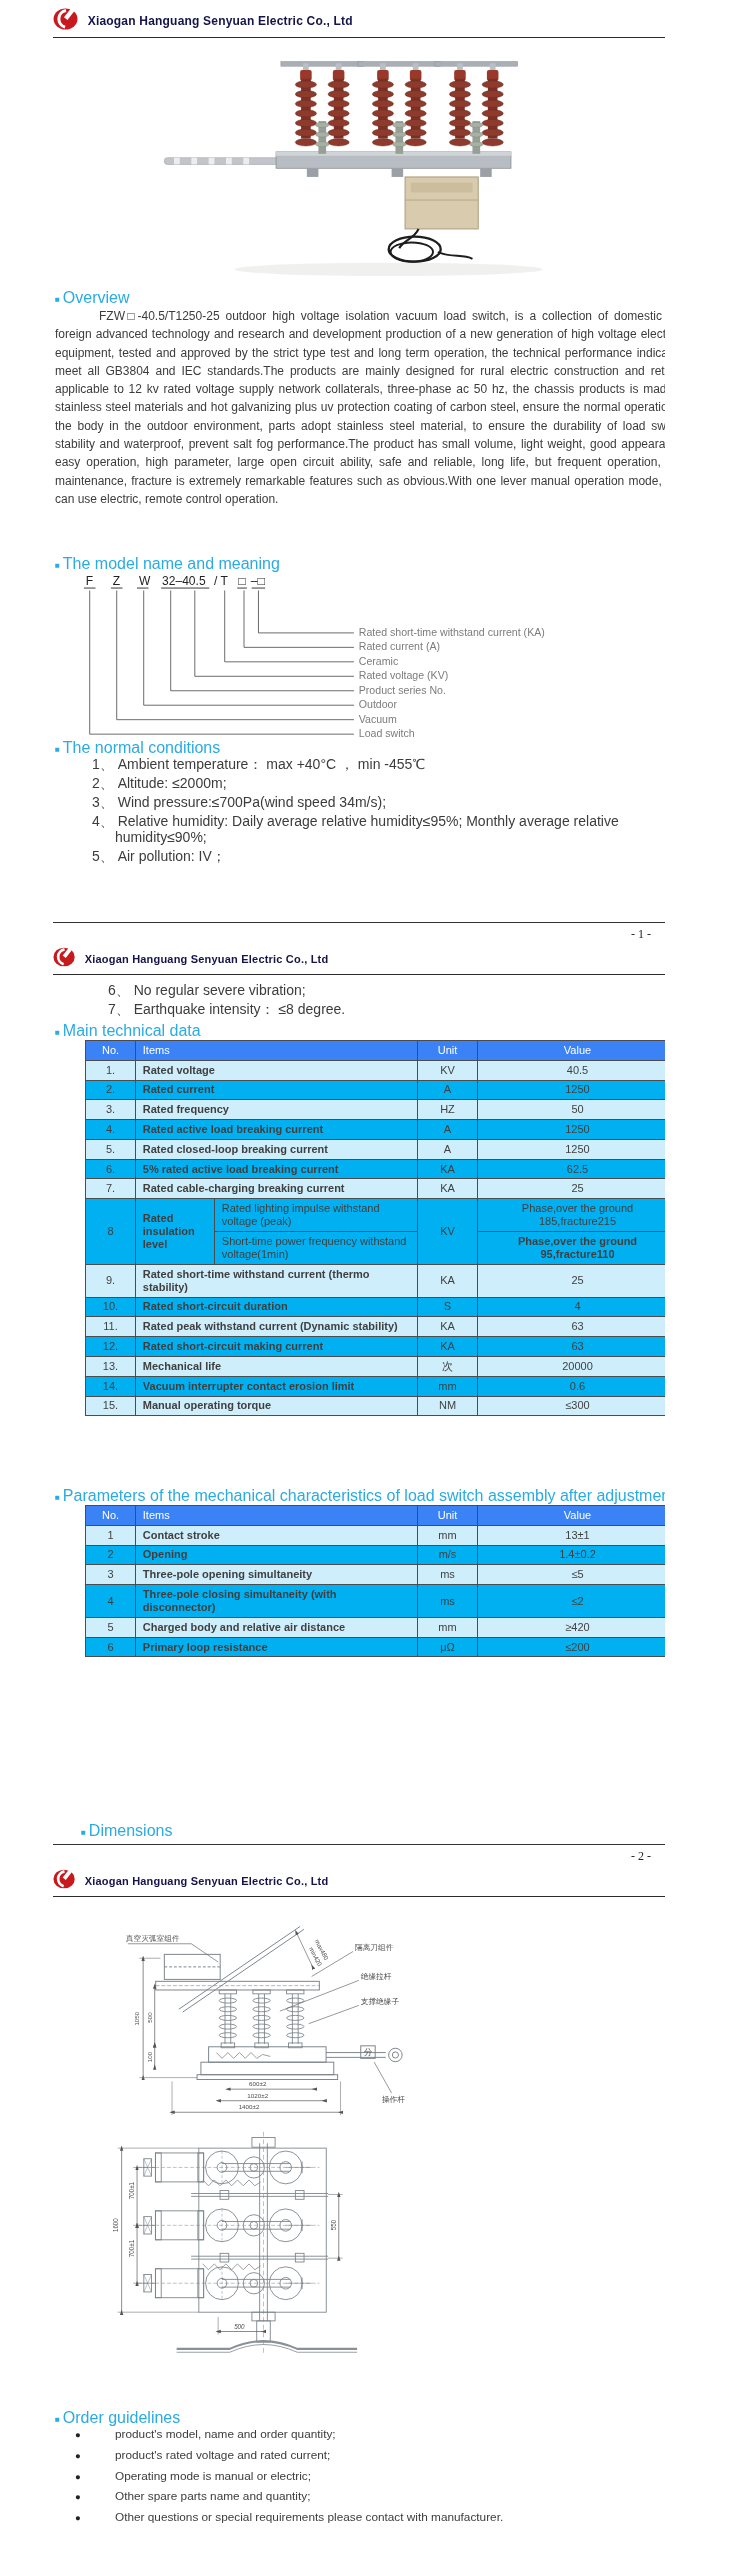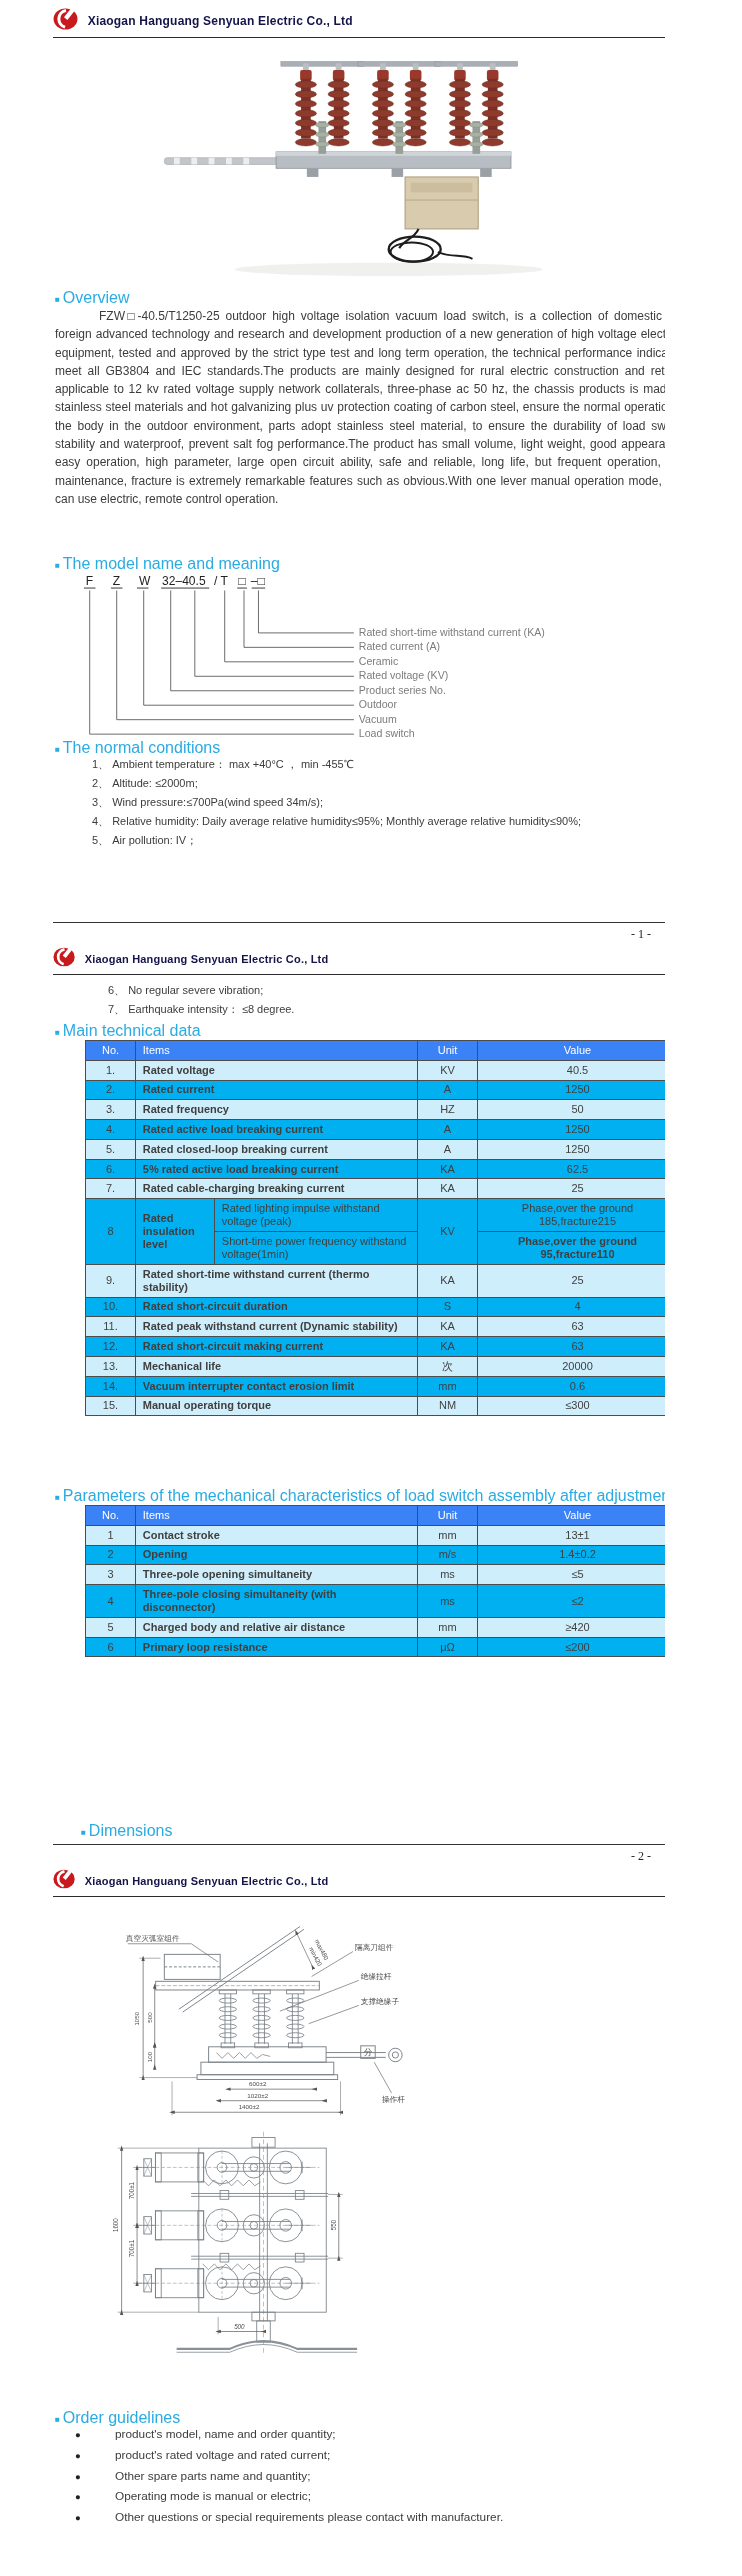--- a/index.html
+++ b/index.html
@@ -9,21 +9,21 @@
   
   .hdr{position:absolute;left:53px;width:637px;display:flex;align-items:center;gap:8.7px;
        border-bottom:1.9px solid #2b2b2b;padding-bottom:2.9px;}
   .hdr .name{font-weight:bold;color:#14144a;font-size:12px;letter-spacing:0.2px;white-space:nowrap;}
   .hdr.small .name{font-size:11px;}
   
   .sec{position:absolute;color:#2aabe2;font-size:16px;white-space:nowrap;}
   .sec::before{content:"■";font-size:8.2px;margin-right:2.9px;position:relative;top:-1.4px;}
   
   .body-text{position:absolute;font-size:12px;line-height:18.3px;text-align:justify;text-indent:44px;}
-  .cond{position:absolute;margin:0;padding:0;list-style:none;font-size:11px;}
+  .cond{position:absolute;margin:0;padding:0;list-style:none;font-size:14px;}
   .cond li{margin-bottom:2.9px;line-height:16px;padding-left:23px;text-indent:-23px;}
   .rule{position:absolute;left:53px;width:637px;border-top:1.4px solid #333;}
   .pagenum{position:absolute;font-family:"Liberation Serif",serif;font-size:12px;color:#222;
            width:48px;text-align:center;}
   
   table.dtable{position:absolute;border-collapse:collapse;font-size:11px;color:#3f3f3f;
                table-layout:fixed;width:591px;border:1.9px solid #333;}
   .dtable th,.dtable td{border:1px solid #4c4c4c;padding:2.9px 6.8px;line-height:13px;overflow:hidden;}
   .dtable th{background:#3b82f6;color:#fff;font-weight:normal;text-align:center;}
   .dtable th.items{text-align:left;}
@@ -560,19 +560,19 @@
       <text x="81" y="138" transform="rotate(-90 81 138)">700±1</text>
       <text x="290" y="110" transform="rotate(-90 290 110)">550</text>
       <text x="190" y="212" text-anchor="middle" font-style="italic">500</text>
     </g>
   </svg>
 
   <div class="sec" style="top:2409px;left:55px;">Order guidelines</div>
   <ul class="bullets" style="top:2427px;left:73px;width:598px;">
       <li>product's  model, name and order quantity;</li>
       <li>product's rated voltage and rated current;</li>
+      <li>Operating mode is manual or electric;</li>
       <li>Other spare parts name and quantity;</li>
-      <li>Operating mode is manual or electric;</li>
       <li>Other questions or special requirements please contact with manufacturer.</li>
     </ul>
 
 </div>
 
 
 </body></html>

